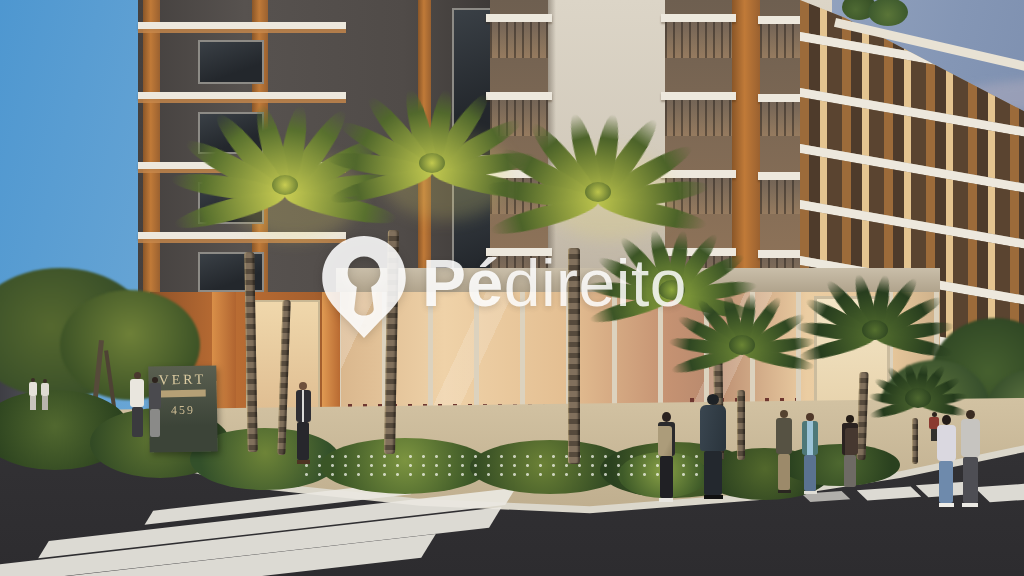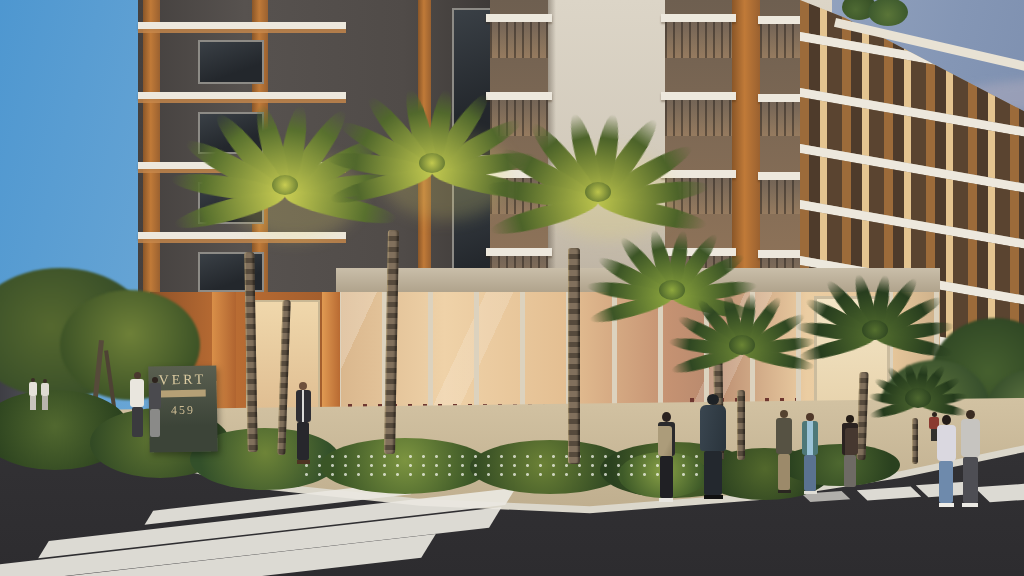--- a/index.html
+++ b/index.html
@@ -402,13 +402,20 @@
     <span style="width:14px;height:42px;background:#6E8AAC;border-radius:2px;"></span>
     <span style="width:15px;height:4px;background:#F0EEE8;"></span>
     </div>
   <div class="fig" style="left:958px;top:410px;width:24px;">
     <span class="hd" style="width:9px;height:9px;background:#3A2C22;"></span>
     <span style="width:19px;height:38px;background:#C6C4C0;border-radius:4px;"></span>
     <span style="width:15px;height:46px;background:#4E4E54;border-radius:2px;"></span>
     <span style="width:16px;height:4px;background:#ECEAE4;"></span>
     </div>
 
+  <div id="watermark">
+    <svg width="92" height="106" viewBox="0 0 88 104">
+      <path fill="rgba(255,255,255,0.87)" fill-rule="evenodd" d="M44,2 C21,2 3,20 3,43 C3,60 14,72 29,86 L44,102 L59,86 C74,72 85,60 85,43 C85,20 67,2 44,2 Z
+           M44,22 C53,22 60,29 60,38 C60,44.5 56.5,49 51,52 L53.5,73 C54,77 49.5,80 44,80 C38.5,80 34,77 34.5,73 L37,52 C31.5,49 28,44.5 28,38 C28,29 35,22 44,22 Z"></path>
+    </svg>
+    <div id="wm-text"><span class="bold">Pé</span><span class="light">direito</span></div>
+  </div>
 </div>
 
 </body></html>

